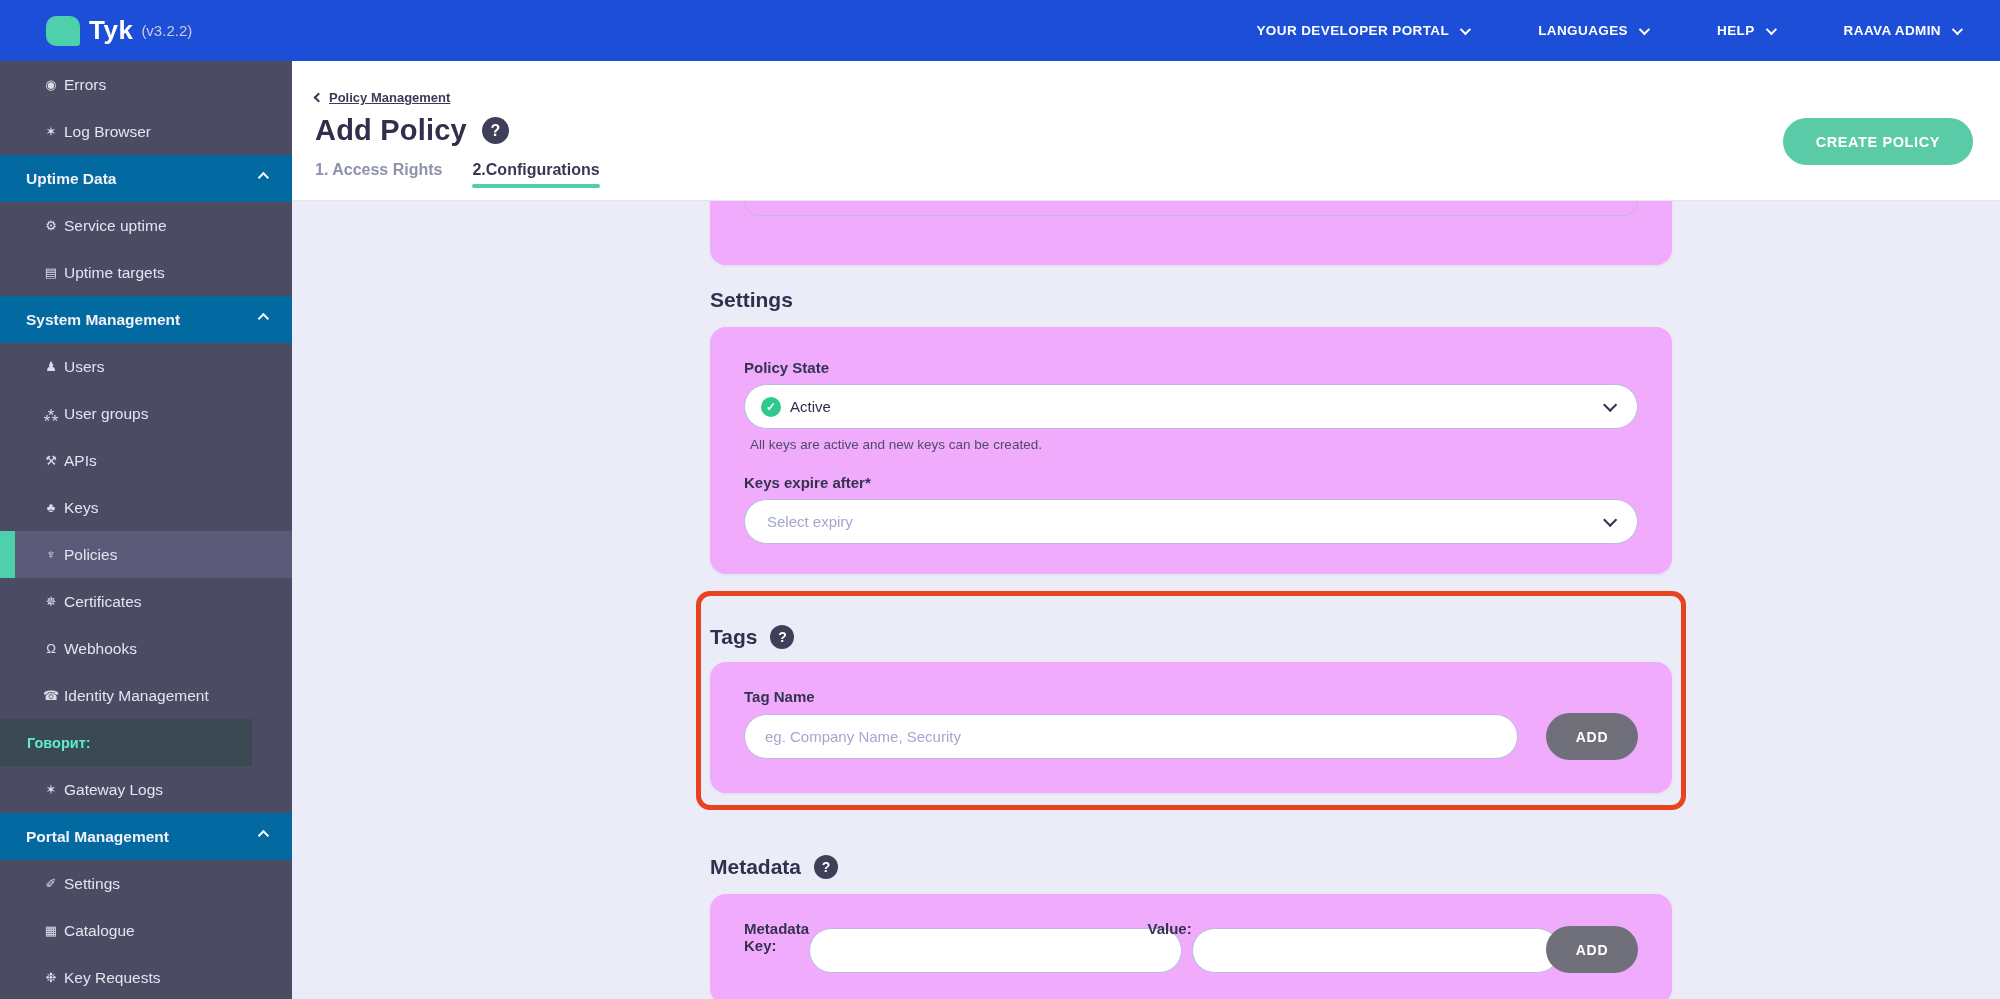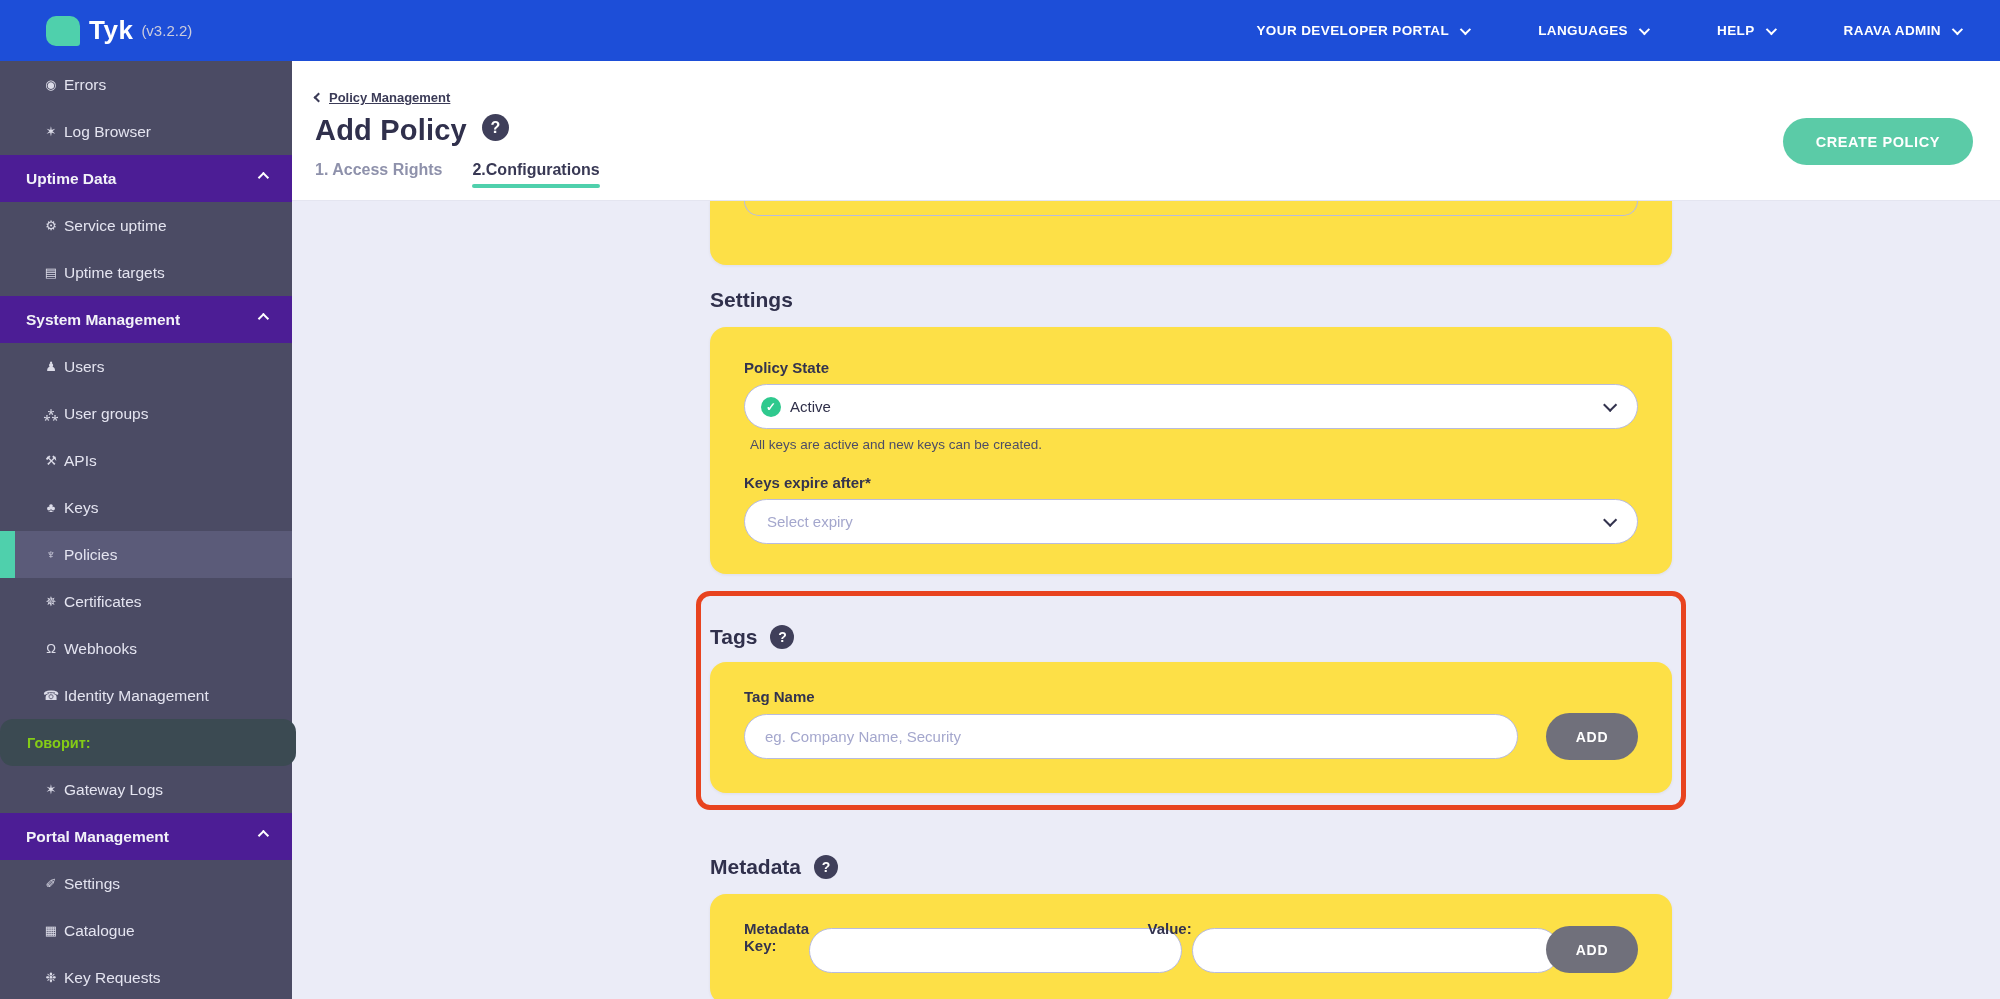--- a/index.html
+++ b/index.html
@@ -27,52 +27,52 @@
 
   
   .sidebar { width:292px; flex-shrink:0; background:#4b4b64; color:#e7e7f2;
              position:relative; z-index:5; overflow:visible; }
   .side-row { height:47px; display:flex; align-items:center; font-size:15.5px; }
   .side-link { padding-left:43px; cursor:pointer; color:#e4e4f0; position:relative; }
   .side-link .ic { width:16px; text-align:center; font-size:13px; opacity:.95; margin-right:5px; flex-shrink:0; }
   .side-link.active { background:#5b5b79; }
   .side-link.active::before { content:""; position:absolute; left:0; top:0; bottom:0;
                               width:15px; background:#4fd0ac; }
-  .side-section { background:#4c1d95; padding:0 26px; justify-content:space-between;
+  .side-section { background:#0369a1; padding:0 26px; justify-content:space-between;
                   font-weight:600; color:#f2f2f8; cursor:pointer; }
   .side-section .chev { color:#fff; }
-  .side-overlay { width:296px; height:47px; background:#3b4a52; display:flex; align-items:center;
-                  padding-left:27px; color:#84cc16; font-weight:700; font-size:14.5px;border-radius:13px; }
+  .side-overlay { width:252px; height:47px; background:#3b4a52; display:flex; align-items:center;
+                  padding-left:27px; color:#5eead4; font-weight:700; font-size:14.5px; }
 
   
   .main { flex:1; position:relative; background:#ebecf7; overflow:hidden; }
   .main-header { background:#fff; height:140px; padding:26px 0 0 23px;
                  border-bottom:1px solid #e4e5f0; position:relative; z-index:2; }
   .breadcrumb { display:inline-flex; align-items:center; gap:7px; color:#3b3b57;
                 font-size:13px; font-weight:700; text-decoration:underline; cursor:pointer; }
-  .page-title-row { display:flex; gap:15px; margin-top:9px; }
+  .page-title-row { display:flex; align-items:center; gap:15px; margin-top:9px; }
   .page-title { font-size:29px; font-weight:700; color:#30304c; letter-spacing:.2px; }
   .help-circle { width:27px; height:27px; border-radius:50%; background:#3f3f5a; color:#fff;
                  font-size:16px; font-weight:700; display:flex; align-items:center;
                  justify-content:center; cursor:pointer; flex-shrink:0; }
   .help-circle.sm { width:24px; height:24px; font-size:14px; }
   .tabs { display:flex; gap:30px; margin-top:14px; }
   .tab { font-size:16px; font-weight:600; color:#8e91ab; cursor:pointer;
          padding-bottom:9px; position:relative; }
   .tab.active { color:#383854; font-weight:700; }
   .tab.active::after { content:""; position:absolute; left:0; right:0; bottom:0;
                        height:4px; border-radius:3px; background:#4fd0ac; }
   .create-btn { position:absolute; top:57px; right:27px; height:47px; padding:0 33px;
                 border:none; border-radius:24px; background:#5bcba7; color:#fff;
                 font-size:14.5px; font-weight:700; letter-spacing:.6px; cursor:pointer;
                 font-family:inherit; }
 
   
   .content { margin-left:418px; width:962px; }
-  .card { background:#fde047; border-radius:16px; box-shadow:0 1px 3px rgba(59,59,90,.08); }
+  .card { background:#f0abfc; border-radius:16px; box-shadow:0 1px 3px rgba(59,59,90,.08); }
   .partial-card { height:64px; border-radius:0 0 16px 16px; position:relative; }
   .partial-input { position:absolute; top:0; left:34px; right:34px; height:15px;
                    border:1.5px solid #b8bbdf; border-top:none; border-radius:0 0 22px 22px;
                    cursor:text; }
   .section-heading { display:flex; align-items:center; gap:13px; font-size:21px;
                      font-weight:700; color:#30304c; height:30px;margin-top:16px; }
   .settings-heading { margin-top:20px; }
   .settings-card { margin-top:12px; padding:32px 34px 30px; }
   .field-label { font-size:15px; font-weight:700; color:#33334e; }
   .select { margin-top:8px; height:45px; border:1.5px solid #b8bbdf; border-radius:23px;

